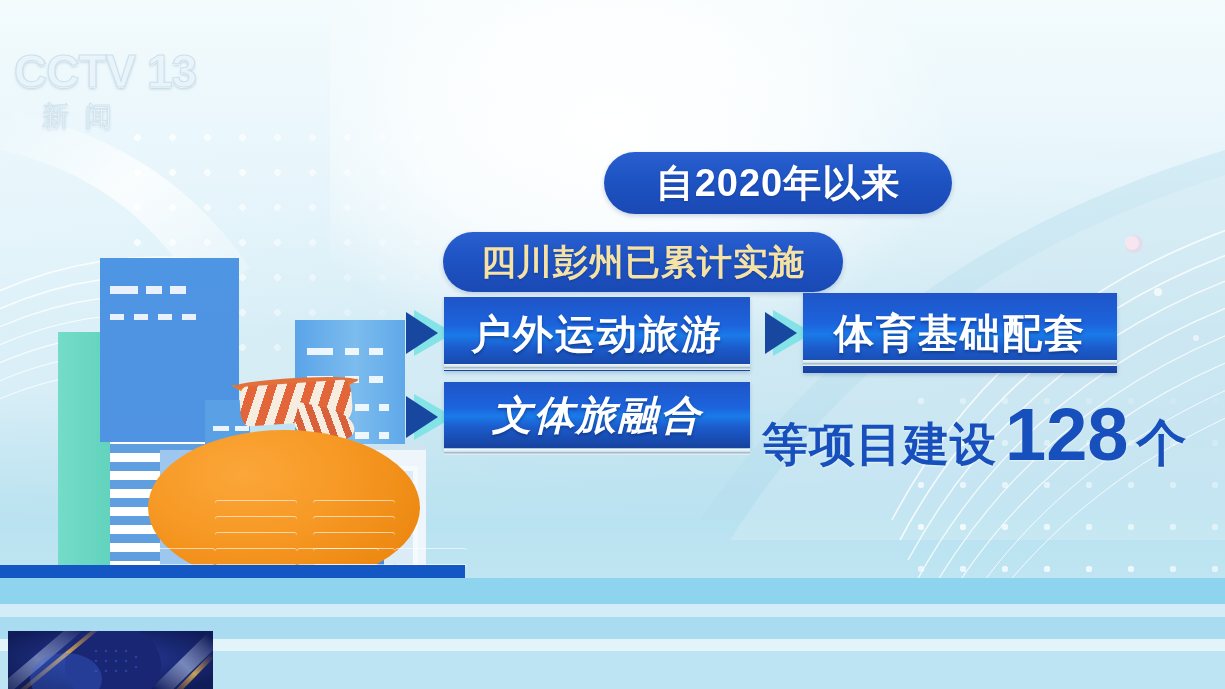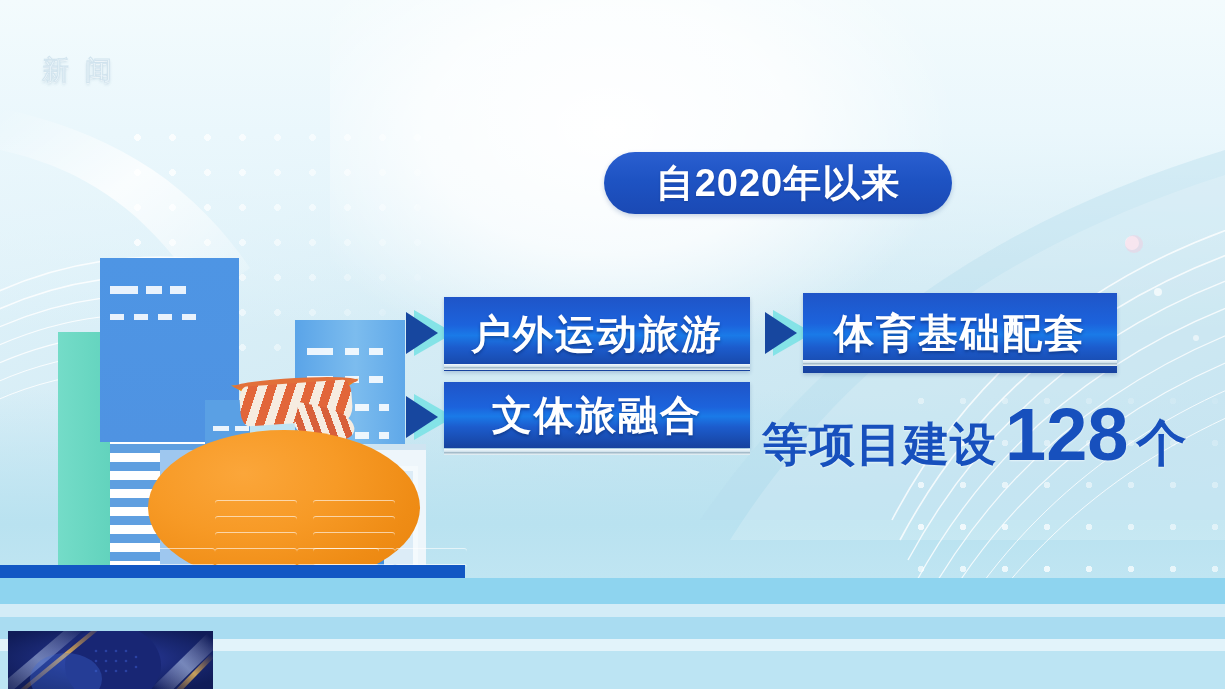--- a/index.html
+++ b/index.html
@@ -343,27 +343,31 @@
   </div>
 
   <div class="ground-band"></div>
   <div class="road-1"></div>
   <div class="road-2"></div>
   <div class="road-3"></div>
   <div class="road-4"></div>
   <div class="road-5"></div>
 
   <div class="logo">
+    <div class="logo-main">CCTV 13</div>
     <div class="logo-sub">新闻</div>
   </div>
 
   <div class="pill" style="left:604px; top:152px; width:348px; height:62px;">
     <span class="pill-txt" style="font-size:38px;">自2020年以来</span>
   </div>
 
+  <div class="pill" style="left:443px; top:232px; width:400px; height:60px;">
+    <span class="pill-txt gold" style="font-size:35px;">四川彭州已累计实施</span>
+  </div>
 
   <svg class="arrow" style="left:404px; top:306px;" viewBox="0 0 58 54">
     <path d="M10 4 L50 27 L10 50 Z" fill="#7fe3e6" opacity=".95"></path>
     <path d="M2 6 L34 27 L2 48 Z" fill="#17479f"></path>
   </svg>
   <div class="banner" style="left:444px; top:297px; width:306px; height:74px;">
     <span class="banner-txt" style="font-size:40px;">户外运动旅游</span>
   </div>
   <div class="banner-rule" style="left:444px; top:364px; width:306px;"></div>
 
@@ -373,21 +377,21 @@
   </svg>
   <div class="banner" style="left:803px; top:293px; width:314px; height:80px;">
     <span class="banner-txt" style="font-size:40px;">体育基础配套</span>
   </div>
   <div class="banner-rule" style="left:803px; top:360px; width:314px;"></div>
 
   <svg class="arrow" style="left:404px; top:390px;" viewBox="0 0 58 54">
     <path d="M10 4 L50 27 L10 50 Z" fill="#7fe3e6" opacity=".95"></path>
     <path d="M2 6 L34 27 L2 48 Z" fill="#17479f"></path>
   </svg>
-  <div class="banner" style="left:444px; top:382px; width:306px; height:66px;">
+  <div class="banner" style="left:444px; top:382px; width:306px; height:66px;font-style:italic;">
     <span class="banner-txt" style="font-size:40px;">文体旅融合</span>
   </div>
   <div class="banner-rule" style="left:444px; top:449px; width:306px;"></div>
 
   <div class="tail" style="left:762px; top:392px;">
     <span class="t-lead">等项目建设</span>
     <span class="t-num">128</span>
     <span class="t-unit">个</span>
   </div>
 

